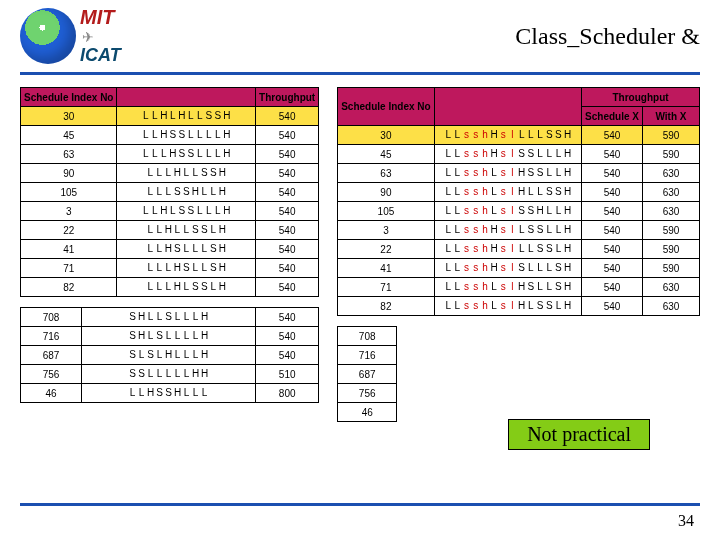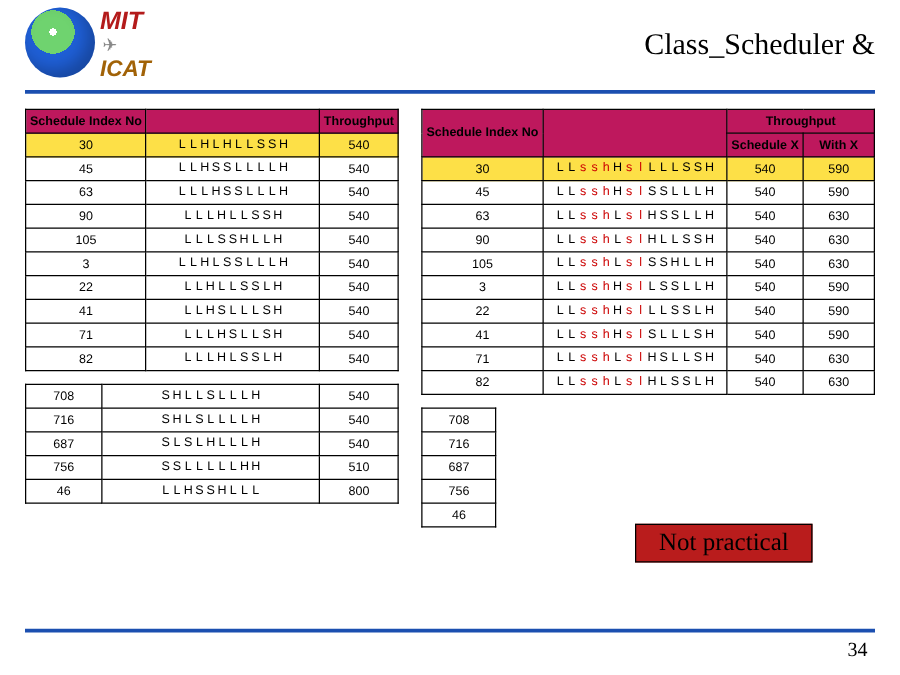--- a/index.html
+++ b/index.html
@@ -1,46 +1,46 @@
 <!DOCTYPE html>
 <html><head>
 <meta charset="utf-8">
 <style>
   html,body{margin:0;padding:0}
   body{width:720px;height:540px;background:#fff;font-family:"Times New Roman",serif;position:relative;
        box-sizing:border-box}
   .header{display:flex;align-items:center;padding:6px 20px 4px 20px}
-  .logo{display:flex;gap:4px}
+  .logo{display:flex;align-items:center;gap:4px}
   .title{flex:1;text-align:right;font-size:24px;line-height:1.2}
   .rule{height:3px;background:#1b4fb0;margin:2px 20px}
   .content{padding:10px 20px 0 20px;display:flex;gap:18px;font-family:Arial,Helvetica,sans-serif}
   .lcol{flex:0 0 44%}
   .rcol{flex:1}
   table{border-collapse:collapse;width:100%;font-size:10px}
   th,td{border:1px solid #000;padding:1px 3px;text-align:center;height:16px;white-space:nowrap}
   th{font-weight:bold;background:#be185d}
   .idx{width:54px}
   .thr{width:56px}
   .thr2{width:50px}
   .seqcell{padding:1px 0}
   .seqcell span{display:inline-block;width:9px;text-align:center;font-size:10px;line-height:14px}
   .seqcell2 span{display:inline-block;width:9.2px;text-align:center;font-size:10px;line-height:14px}
   .lc{color:#c00}
   .hi{background:#fde047}
   .gap{height:10px}
-  .callout{position:absolute;right:70px;bottom:90px;border:1px solid #000;background:#b91c1c;
+  .callout{position:absolute;right:70px;bottom:90px;border:1px solid #000;background:#84cc16;
            padding:3px 18px;font-family:"Times New Roman",serif;font-size:20px}
   .footer-rule{position:absolute;left:20px;right:20px;bottom:34px;height:3px;background:#1b4fb0}
   .pagenum{position:absolute;right:26px;bottom:10px;font-family:Liberation Serif, serif;font-size:16px}
   
   .globe{width:56px;height:56px;border-radius:50%;
          background:radial-gradient(circle at 40% 35%,#fff 0 6%, #6fd36f 6% 35%, #1f5fd6 35% 100%);
          box-shadow:inset -6px -6px 12px rgba(0,0,0,.25)}
   .mit{color:#b31b1b;font:italic bold 20px Arial}
-  .icat{color:#a16207;font:italic bold 18px Arial}
+  .icat{color:#0c4a6e;font:italic bold 18px Arial}
   .logotxt{display:flex;flex-direction:column;line-height:1}
   .plane{font-size:14px;color:#888;margin-left:2px}
 </style>
 </head>
 <body>
 
 <div class="header">
   <div class="logo">
     <div class="globe"></div>
     <div class="logotxt">

